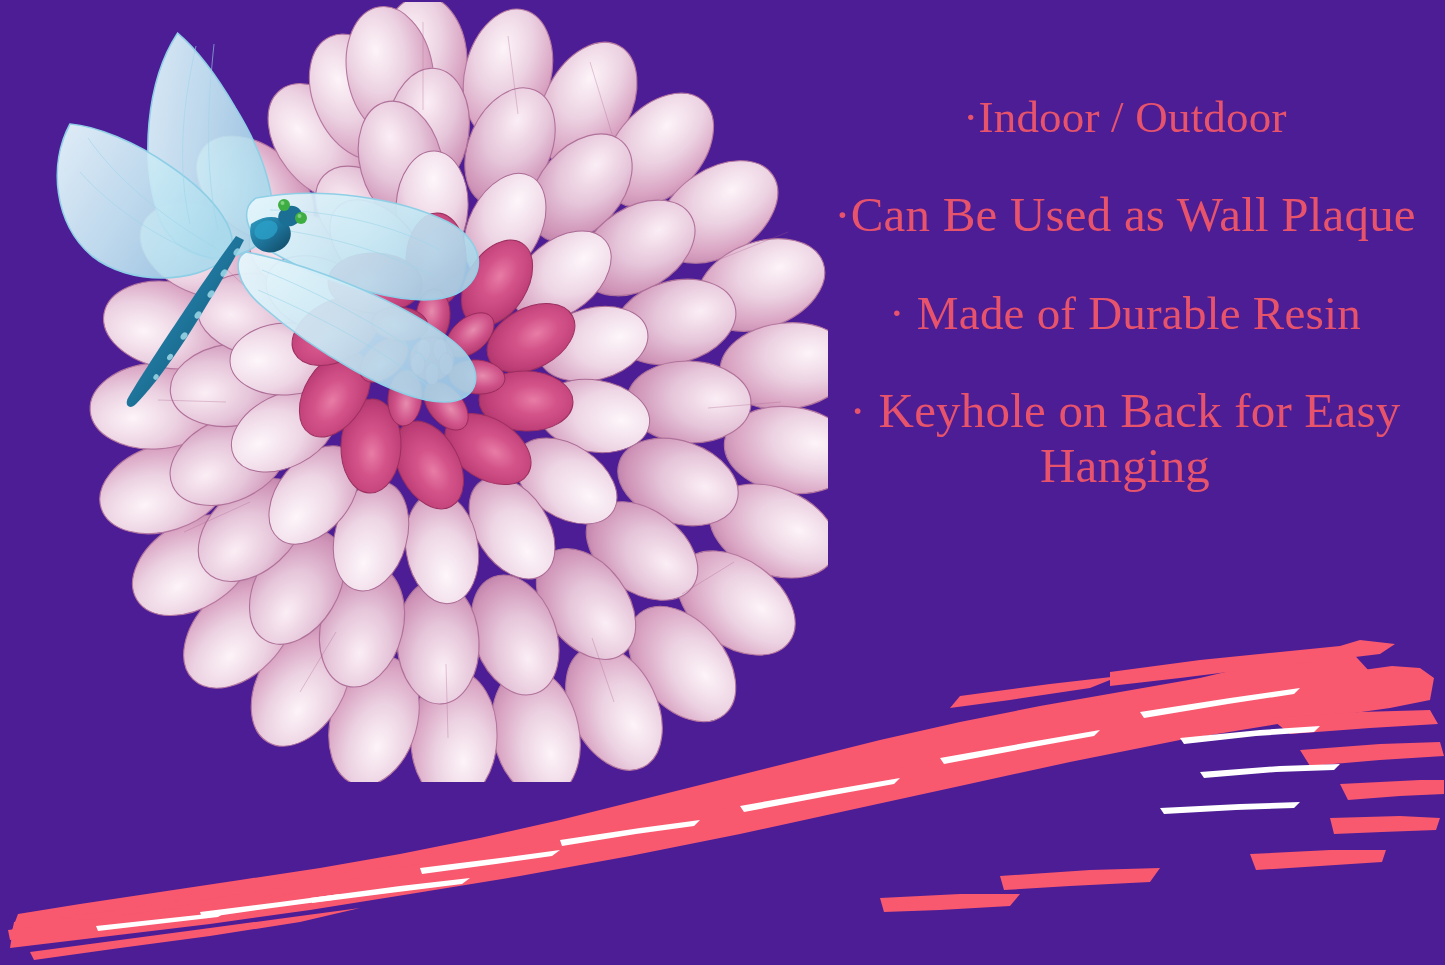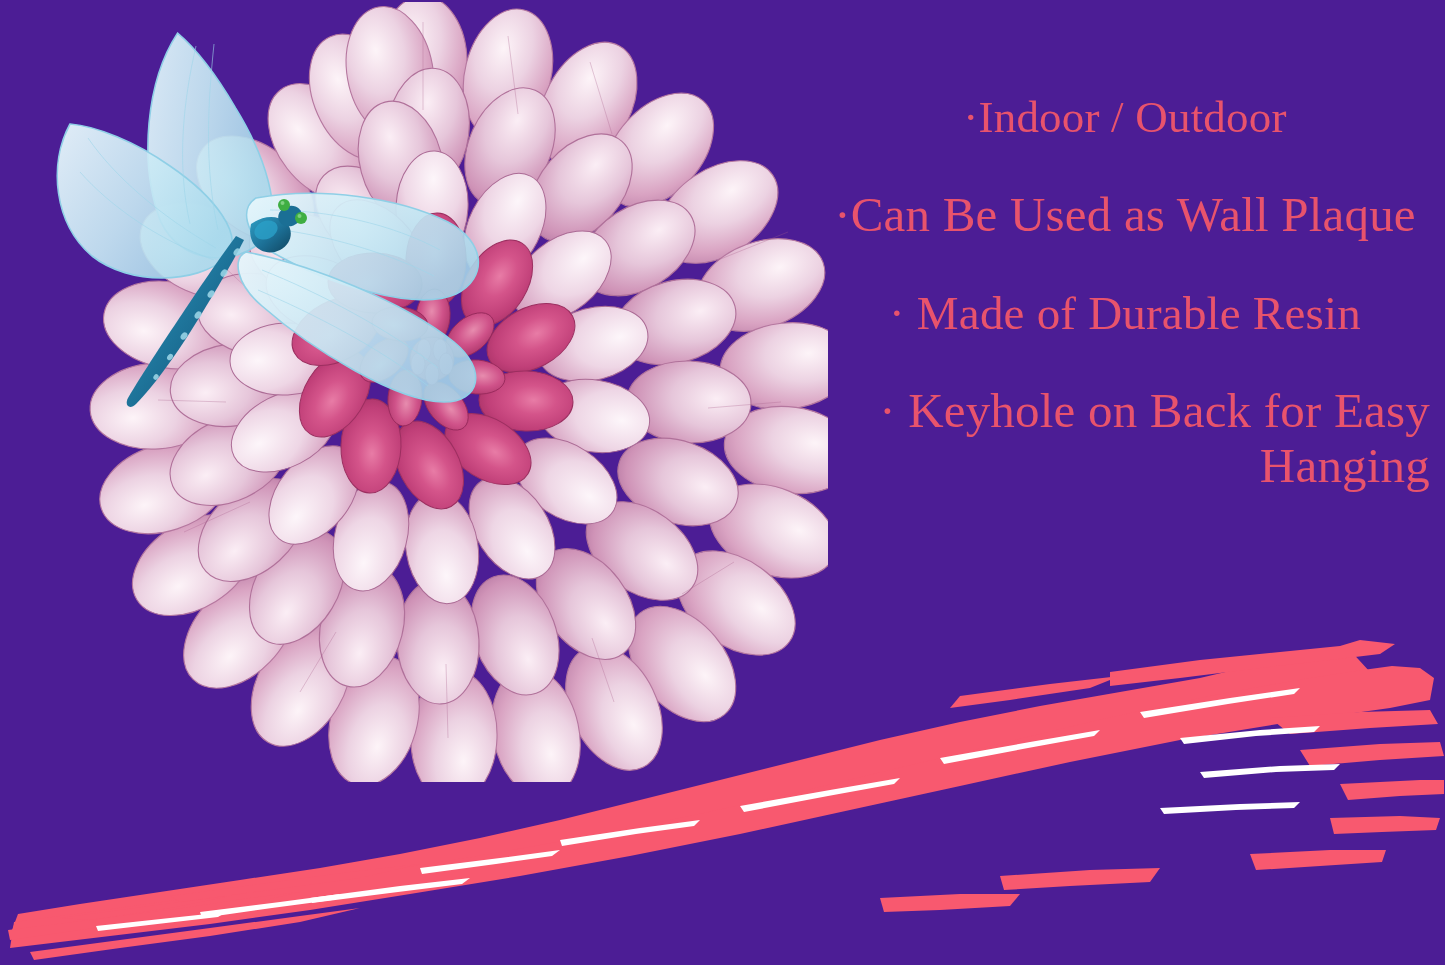--- a/index.html
+++ b/index.html
@@ -38,21 +38,21 @@
     text-align: center;
     color: #e8536c;
     line-height: 1.12;
   }
   .feature-line {
     display: block;
     white-space: nowrap;
     font-weight: 400;
     letter-spacing: 0.2px;
   }
-  .feature-line.wrap { white-space: normal; text-align: right; }
+  .feature-line.wrap { white-space: normal; }
   .f1 { font-size: 45px; margin-bottom: 46px; }
   .f2 { font-size: 47px; margin-bottom: 44px; }
   .f3 { font-size: 49px; margin-bottom: 44px; }
   .f4 { font-size: 49px; }
 
   
   #brush-stroke {
     position: absolute;
     left: 0px;
     top: 630px;

